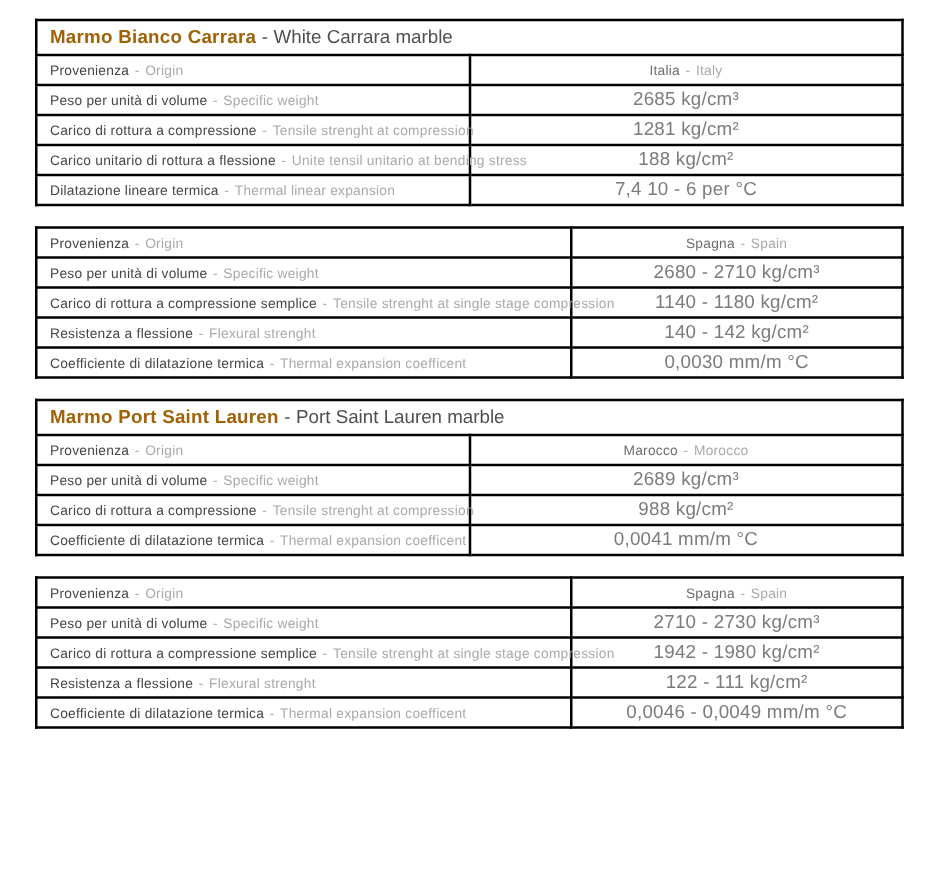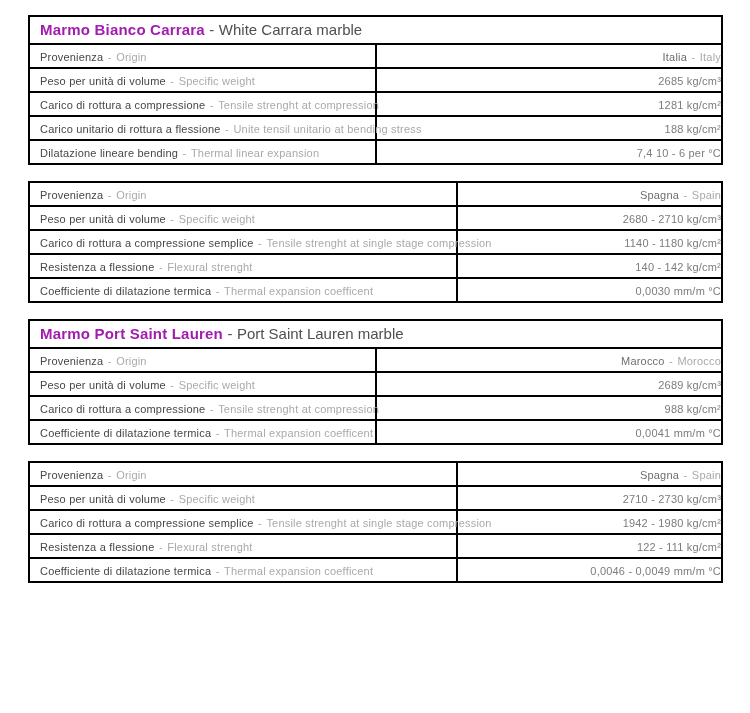--- a/index.html
+++ b/index.html
@@ -12,31 +12,31 @@
 
   table.spec-table {
     width: 695px;
     border-collapse: collapse;
     margin-bottom: 16px;
     table-layout: fixed;
   }
   table.spec-table td { border: 2px solid #000000; vertical-align: middle; }
 
   .title-cell { height: 26px; padding: 3px 10px 4px 10px; line-height: 19px; white-space: nowrap; }
-  .t-it { font-weight: bold; font-size: 15px; color: #a21caf; letter-spacing: 0.2px; }
+  .t-it { font-weight: bold; font-size: 15px; color: #a16207; letter-spacing: 0.2px; }
   .t-sep, .t-en { font-weight: normal; font-size: 15px; color: #4f4f4f; }
 
   .data-row td { height: 20px; }
   .label-cell { width: 61.7%; padding: 2px 10px; white-space: nowrap; }
-  .value-cell { width: 38.3%; padding: 2px 0; text-align: right; white-space: nowrap; }
+  .value-cell { width: 38.3%; padding: 2px 12px; text-align: center; white-space: nowrap; }
 
   .l-it { font-size: 11px; color: #464646; letter-spacing: 0.2px; }
   .l-sep, .l-en { font-size: 11px; color: #a9a9a9; letter-spacing: 0.2px; }
 
-  .v-val { font-size: 11px; color: #7c7c7c; letter-spacing: 0.2px; }
+  .v-val { font-size: 15px; color: #7c7c7c; letter-spacing: 0.2px; }
   .v-it  { font-size: 11px; color: #6e6e6e; letter-spacing: 0.2px; }
   .v-sep, .v-en { font-size: 11px; color: #a9a9a9; letter-spacing: 0.2px; }
 </style>
 </head>
 <body>
 
 <div class="page">
 
   <table class="spec-table">
     <tbody>
@@ -84,21 +84,21 @@
         <span class="l-it">Carico unitario di rottura a flessione</span>
         <span class="l-sep">-</span>
         <span class="l-en">Unite tensil unitario at bending stress</span>
       </td>
       <td class="value-cell">
         <span class="v-val">188 kg/cm²</span>
       </td>
     </tr>
     <tr class="data-row">
       <td class="label-cell">
-        <span class="l-it">Dilatazione lineare bending</span>
+        <span class="l-it">Dilatazione lineare termica</span>
         <span class="l-sep">-</span>
         <span class="l-en">Thermal linear expansion</span>
       </td>
       <td class="value-cell">
         <span class="v-val">7,4 10 - 6 per °C</span>
       </td>
     </tr>
   </tbody>
     </table>
 

